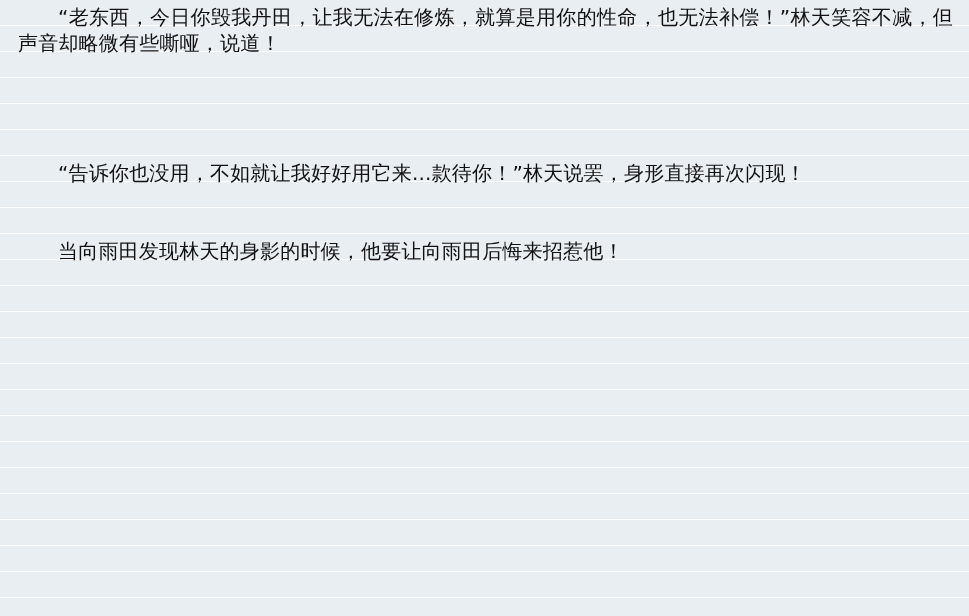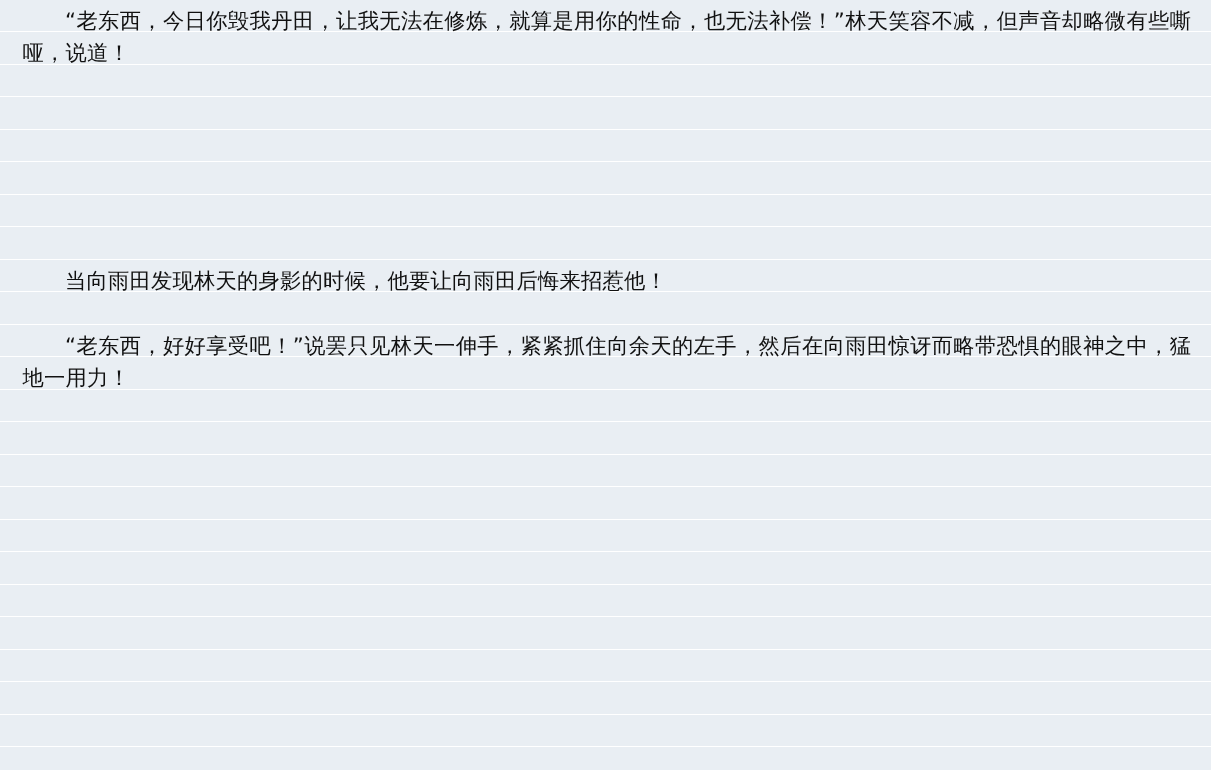--- a/index.html
+++ b/index.html
@@ -25,21 +25,21 @@
         #ffffff 25px,
         #ffffff 26px
       );
   }
   .doc {
     position: relative;
     padding: 4px 16px 0 18px;
     box-sizing: border-box;
   }
   .para {
-    font-size: 17px;
+    font-size: 20px;
     line-height: 26px;
     color: #111111;
     text-indent: 2em;
     margin: 0;
     letter-spacing: 0.2px;
     text-align: justify;
   }
   .gap {
     height: 26px;
   }
@@ -52,23 +52,23 @@
 
     <p class="para">“老东西，今日你毁我丹田，让我无法在修炼，就算是用你的性命，也无法补偿！”林天笑容不减，但声音却略微有些嘶哑，说道！</p>
     <div class="gap"></div>
 
     <div class="gap"></div>
 
     <div class="gap"></div>
 
     <div class="gap"></div>
 
+    <p class="para">“告诉你也没用，不如就让我好好用它来...款待你！”林天说罢，身形直接再次闪现！</p>
     <div class="gap"></div>
 
     <div class="gap"></div>
 
     <p class="para">当向雨田发现林天的身影的时候，他要让向雨田后悔来招惹他！</p>
     <div class="gap"></div>
 
-    <p class="para">“老东西，好好享受吧！”说罢只见林天一伸手，紧紧抓住向余天的左手，然后在向雨田惊讶而略带恐惧的眼神之中，猛地一用力！</p>
 
   </div>
 </div>
 
 </body></html>

